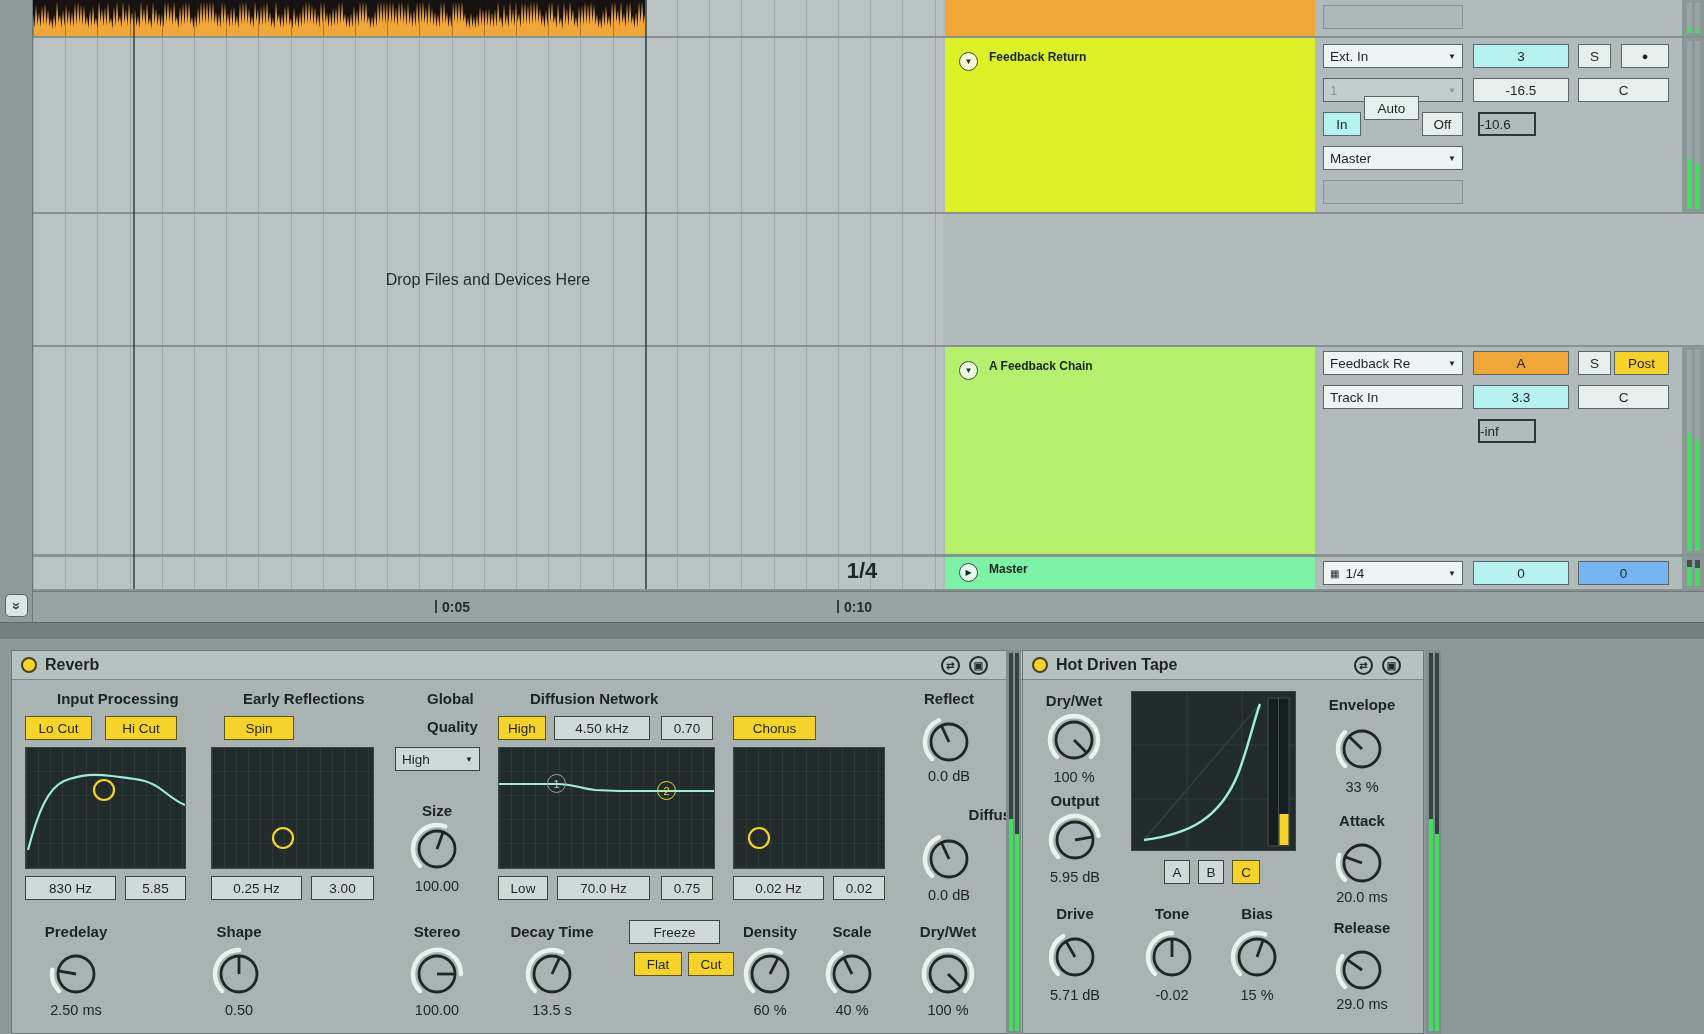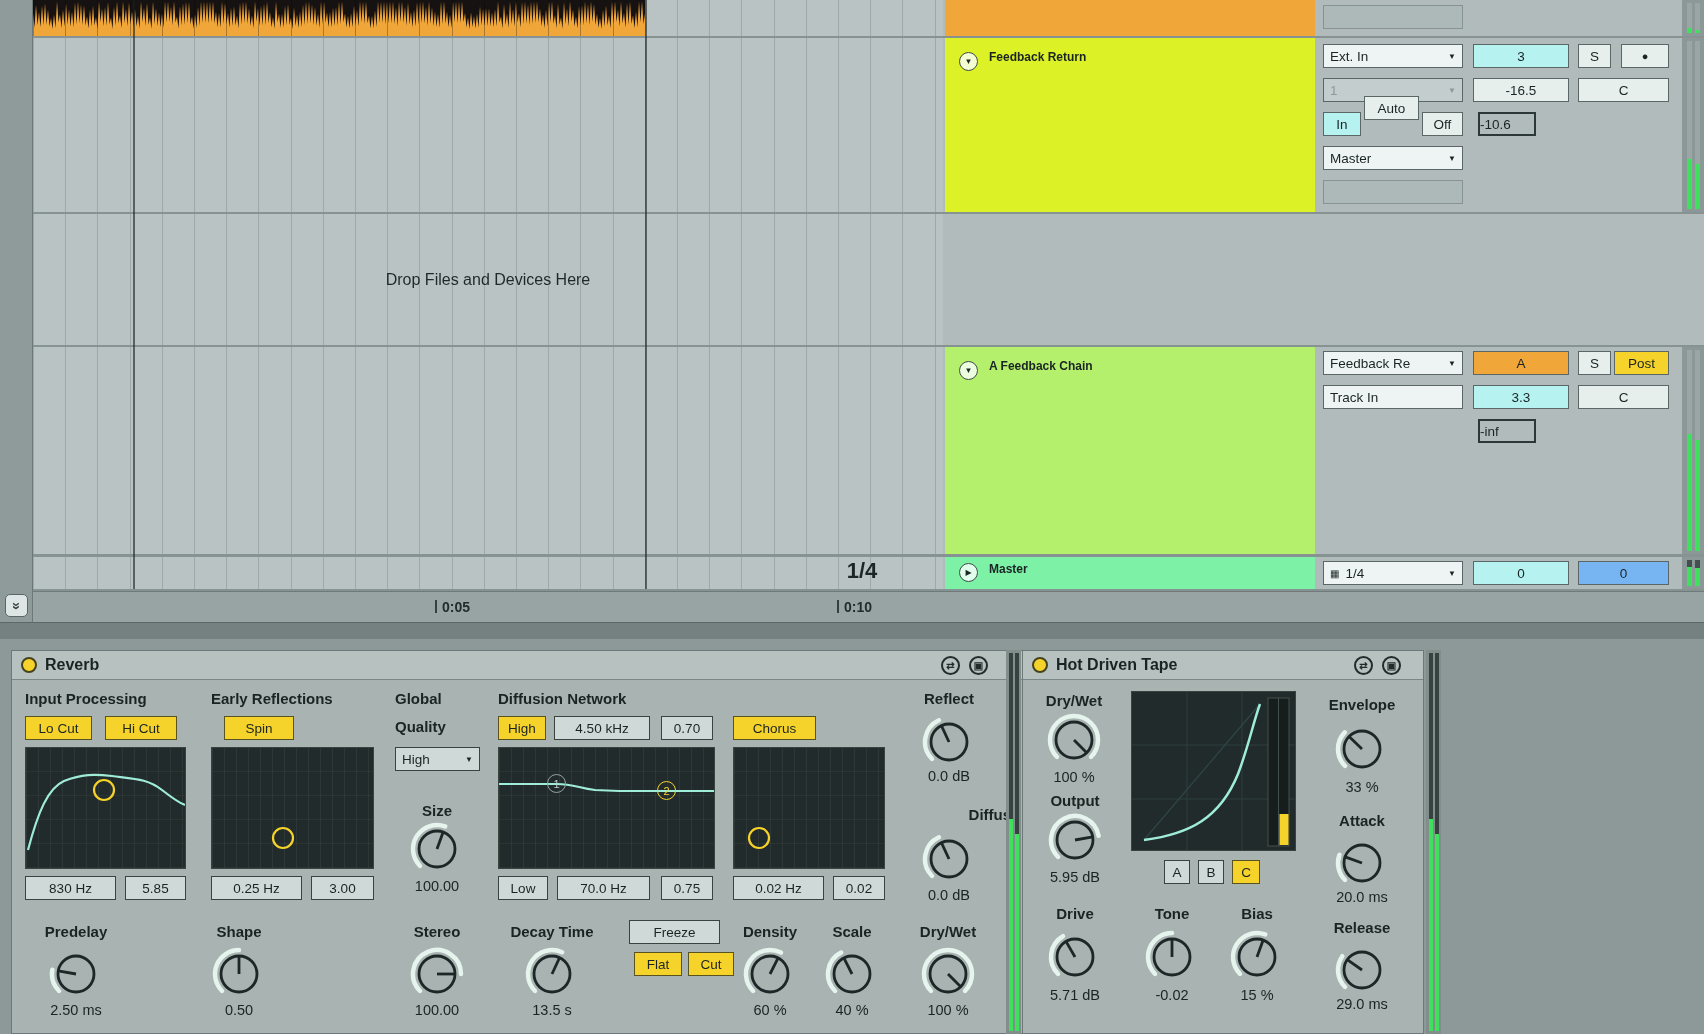--- a/index.html
+++ b/index.html
@@ -57,21 +57,21 @@
 
   
   .panel { position:absolute; left:0; top:639px; width:1704px; height:395px; background:#8d9898; }
   .device { position:absolute; background:#a9b3b1; border:1px solid #6d7979; }
   .dtitle { position:absolute; left:0; top:0; right:0; height:29px; background:#b7c1bf; border-bottom:1px solid #7b8785; }
   .led { position:absolute; left:9px; top:6px; width:16px; height:16px; border-radius:50%;
     background:var(--button-yellow,#f6d32b); border:2px solid #45431c; }
   .dname { position:absolute; left:33px; top:5px; font-weight:bold; font-size:16px; white-space:nowrap; }
   .dicon { position:absolute; top:5px; width:19px; height:19px; border-radius:50%; border:2px solid #222c2c;
     display:flex; align-items:center; justify-content:center; font-size:10px; color:#222c2c; font-weight:bold; }
-  .seclabel { position:absolute; font-weight:bold; font-size:15px; white-space:nowrap; }
+  .seclabel { position:absolute; font-weight:bold; font-size:15px; white-space:nowrap;margin-left:32px; }
   .ybtn { position:absolute; height:24px; background:var(--button-yellow,#f6d32b); border:1px solid #5a5320;
     display:flex; align-items:center; justify-content:center; font-size:13.5px; white-space:nowrap; }
   .gbtn { position:absolute; height:24px; background:#cfd9d7; border:1px solid #39443f;
     display:flex; align-items:center; justify-content:center; font-size:13.5px; white-space:nowrap; }
   .vbox { position:absolute; height:24px; background:#cfd9d7; border:1px solid #39443f;
     display:flex; align-items:center; justify-content:center; font-size:13.5px; white-space:nowrap; }
   .ddd { justify-content:space-between; padding:0 6px; }
   .disp { position:absolute; background-color:#222b2b; border:1px solid #39443f;
     background-image:repeating-linear-gradient(90deg, rgba(255,255,255,0.055) 0 1px, transparent 1px 12px),
                      repeating-linear-gradient(0deg, rgba(255,255,255,0.04) 0 1px, transparent 1px 24px); }

